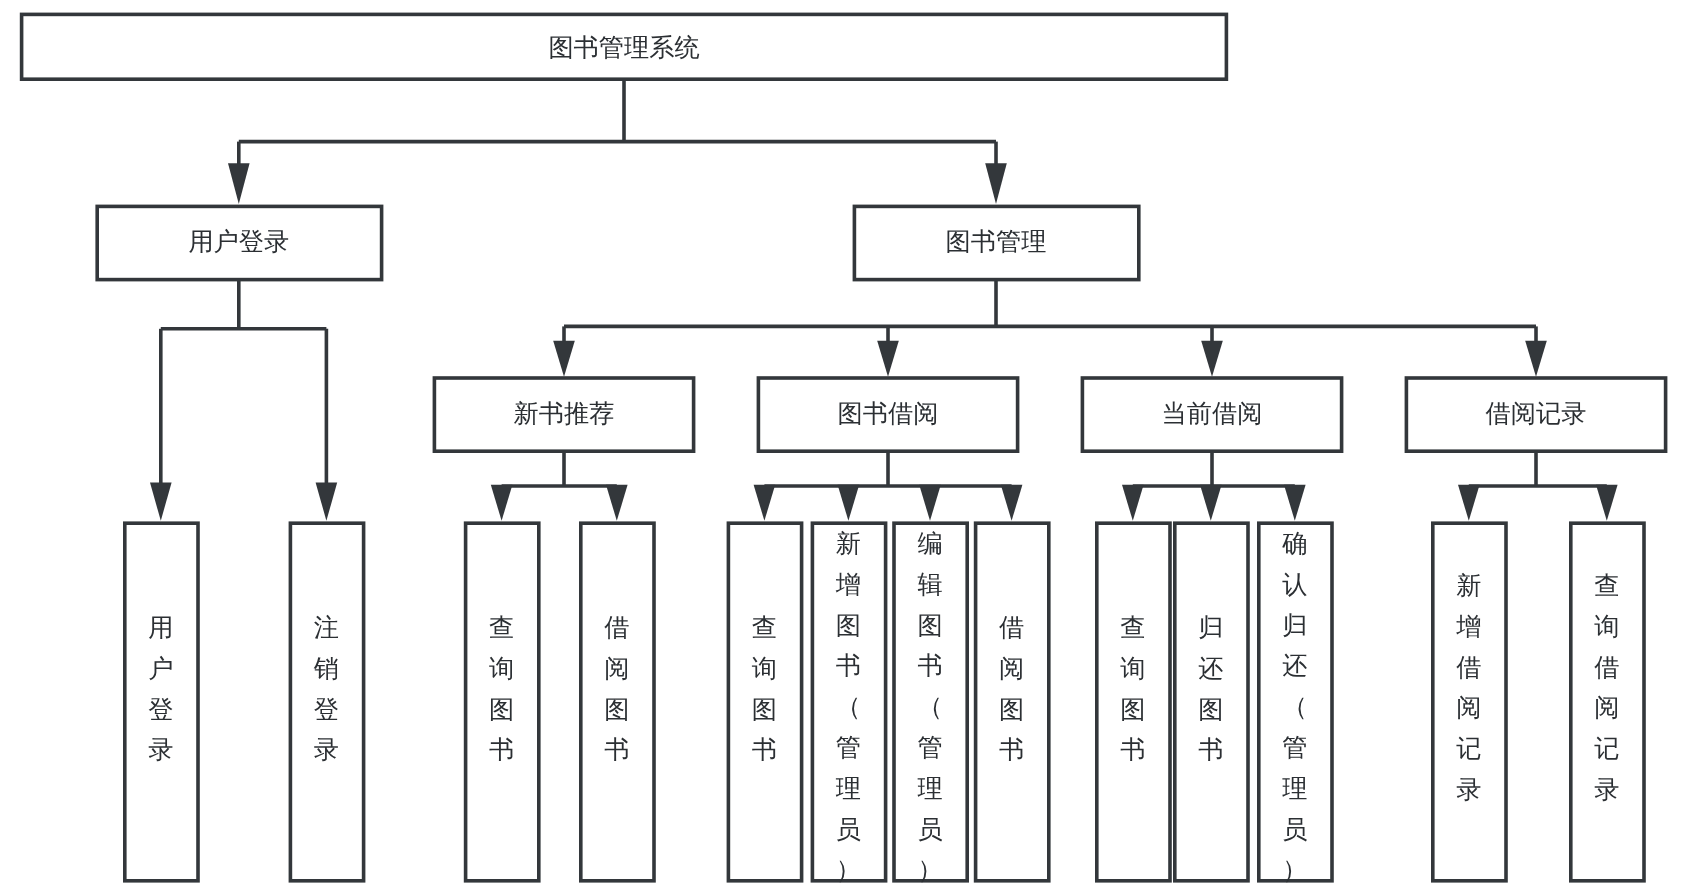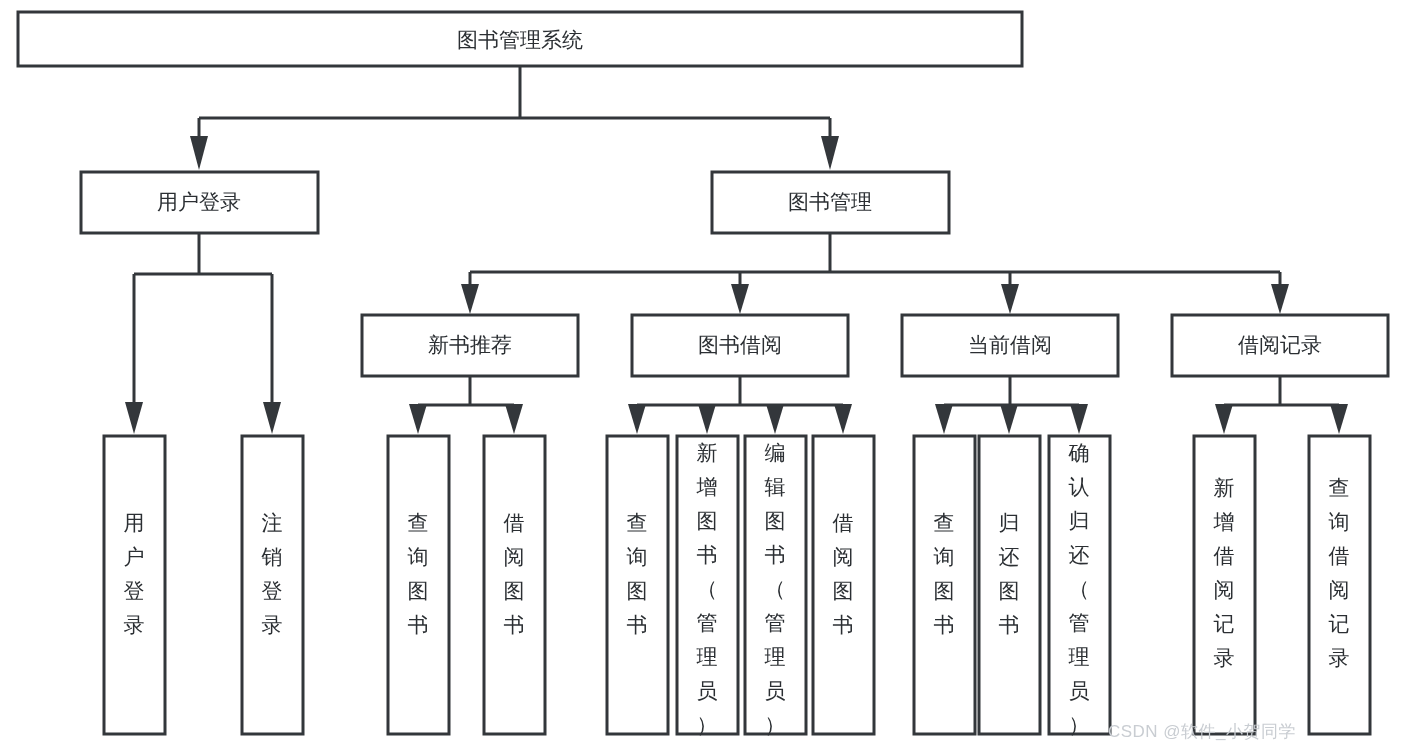--- a/index.html
+++ b/index.html
@@ -208,15 +208,14 @@
       <rect class="node-box" x="1194" y="436" width="61" height="298"></rect>
       <text class="node-label-vertical" x="1224" y="495"><tspan x="1224" y="495">新</tspan><tspan x="1224" y="529">增</tspan><tspan x="1224" y="563">借</tspan><tspan x="1224" y="597">阅</tspan><tspan x="1224" y="631">记</tspan><tspan x="1224" y="665">录</tspan></text>
     </g>
     <g>
       <rect class="node-box" x="1309" y="436" width="61" height="298"></rect>
       <text class="node-label-vertical" x="1339" y="495"><tspan x="1339" y="495">查</tspan><tspan x="1339" y="529">询</tspan><tspan x="1339" y="563">借</tspan><tspan x="1339" y="597">阅</tspan><tspan x="1339" y="631">记</tspan><tspan x="1339" y="665">录</tspan></text>
     </g>
 
   </svg>
 
-  <div class="watermark-text">CSDN @软件_小贺同学</div>
 
 </div>
 
 </body></html>

